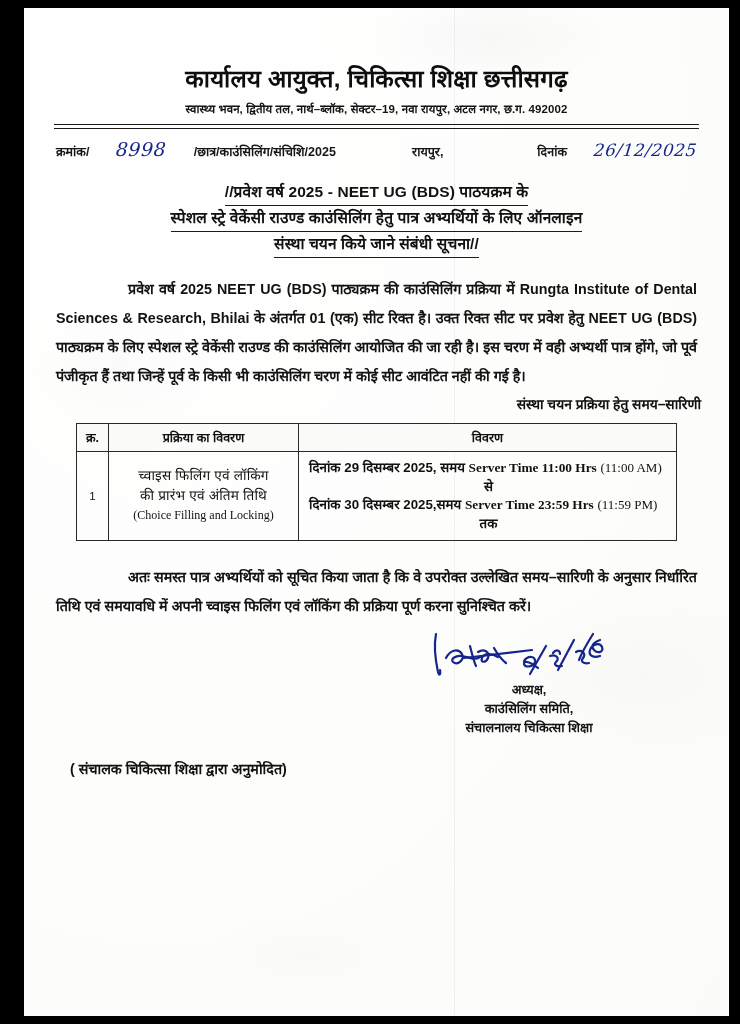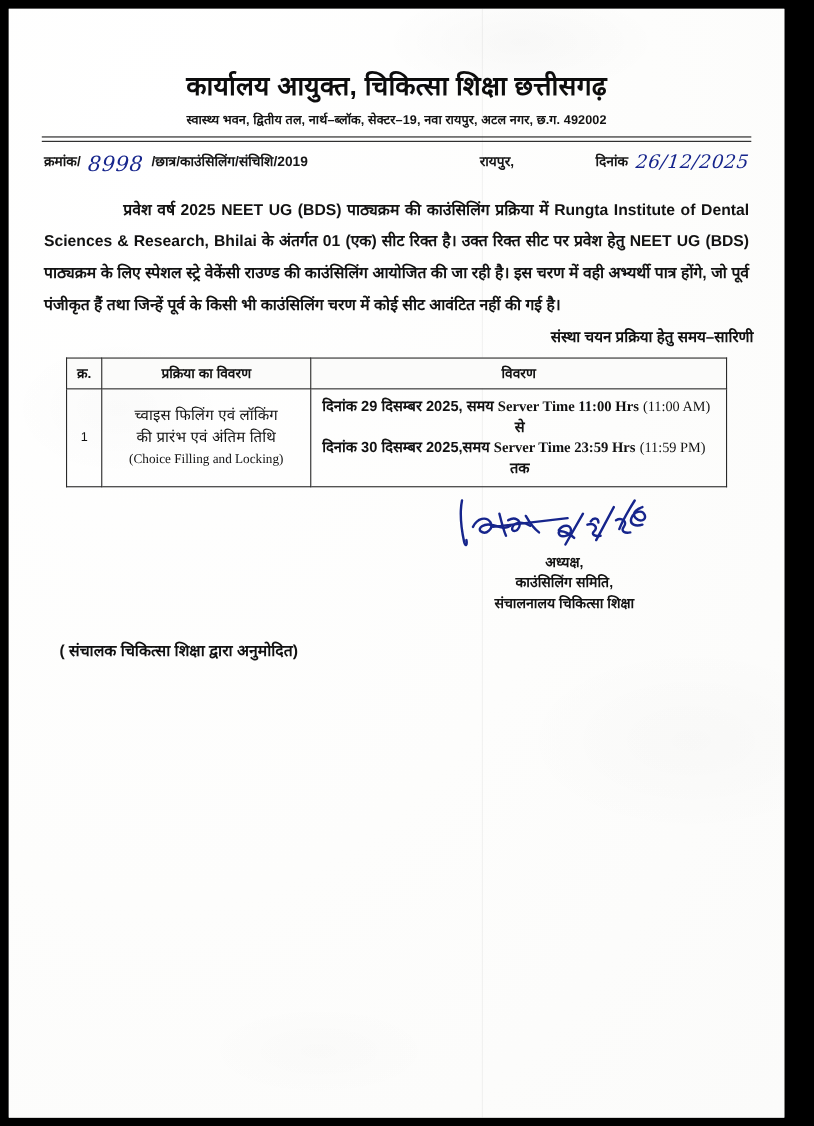--- a/index.html
+++ b/index.html
@@ -10,21 +10,21 @@
   body {
     width: 740px;
     height: 1024px;
     overflow: hidden;
     font-family: "Liberation Sans", "DejaVu Sans", sans-serif;
   }
 
   
   #scan-page {
     position: absolute;
-    left: 8px;
+    left: 24px;
     top: 8px;
     width: 705px;
     height: 1008px;
     background: #fefefe;
     background-image:
       radial-gradient(ellipse at 20% 12%, #ffffff 0%, #fdfdfc 55%, #fbfbfa 100%);
     box-sizing: border-box;
     overflow: hidden;
   }
   
@@ -76,26 +76,27 @@
   #masthead-rule {
     margin: 8px 2px 0 2px;
     border-top: 1.6px solid #1a1a1a;
     border-bottom: 1.2px solid #1a1a1a;
     height: 2.5px;
   }
 
   
   #ref-line {
     display: flex;
-    align-items: flex-start;
+    align-items: flex-end;
     margin-top: 9px;
     font-size: 12.5px;
     font-weight: 700;
     color: #161616;
     padding: 0 4px;
+    gap: 20px;
   }
   .hw {
     font-family: "DejaVu Serif", serif;
     color: #16258c;
     font-weight: 400;
     font-style: italic;
     letter-spacing: .5px;
   }
   #ref-number { font-size: 19px; padding: 0 7px; transform: skewX(-4deg); display:inline-block;}
   #ref-rest { font-size: 12.5px; }
@@ -250,26 +251,31 @@
 
     <div id="masthead">
       <div id="org-title">कार्यालय आयुक्त, चिकित्सा शिक्षा छत्तीसगढ़</div>
       <div id="org-address">स्वास्थ्य भवन, द्वितीय तल, नार्थ–ब्लॉक, सेक्टर–19, नवा रायपुर, अटल नगर, छ.ग. 492002</div>
       <div id="masthead-rule"></div>
     </div>
 
     <div id="ref-line">
       <span>क्रमांक/</span>
       <span id="ref-number" class="hw">8998</span>
-      <span id="ref-rest">/छात्र/काउंसिलिंग/संचिशि/2019</span>
+      <span id="ref-rest">/छात्र/काउंसिलिंग/संचिशि/2025</span>
       <span id="ref-city">रायपुर,</span>
       <span id="date-label">दिनांक</span>
       <span id="date-value" class="hw">26/12/2025</span>
     </div>
 
+    <div id="subject">
+      <div><span id="subject-line-1" class="subject-line">//प्रवेश वर्ष 2025 - NEET UG (BDS) पाठयक्रम के</span></div>
+      <div><span id="subject-line-2" class="subject-line">स्पेशल स्ट्रे वेकेंसी राउण्ड काउंसिलिंग हेतु पात्र अभ्यर्थियों के लिए ऑनलाइन</span></div>
+      <div><span id="subject-line-3" class="subject-line">संस्था चयन किये जाने संबंधी सूचना//</span></div>
+    </div>
 
     <div id="para-1" class="body-para indent">प्रवेश वर्ष 2025 NEET UG (BDS) पाठ्यक्रम की काउंसिलिंग प्रक्रिया में Rungta Institute of Dental Sciences &amp; Research, Bhilai के अंतर्गत 01 (एक) सीट रिक्त है। उक्त रिक्त सीट पर प्रवेश हेतु NEET UG (BDS) पाठ्यक्रम के लिए स्पेशल स्ट्रे वेकेंसी राउण्ड की काउंसिलिंग आयोजित की जा रही है। इस चरण में वही अभ्यर्थी पात्र होंगे, जो पूर्व पंजीकृत हैं तथा जिन्हें पूर्व के किसी भी काउंसिलिंग चरण में कोई सीट आवंटित नहीं की गई है।</div>
 
     <div id="table-caption">संस्था चयन प्रक्रिया हेतु समय–सारिणी</div>
 
     <table id="schedule-table">
       <colgroup>
         <col class="col-sn">
           <col class="col-proc">
           <col class="col-detail">
@@ -300,20 +306,21 @@
               <span>दिनांक 30 दिसम्बर 2025,समय</span>
               <span class="srv">Server Time 23:59 Hrs</span>
               <span class="ampm">(11:59 PM)</span>
             </div>
             <div class="detail-conn">तक</div>
           </td>
         </tr>
       </tbody>
     </table>
 
+    <div id="para-2" class="body-para indent">अतः समस्त पात्र अभ्यर्थियों को सूचित किया जाता है कि वे उपरोक्त उल्लेखित समय–सारिणी के अनुसार निर्धारित तिथि एवं समयावधि में अपनी च्वाइस फिलिंग एवं लॉकिंग की प्रक्रिया पूर्ण करना सुनिश्चित करें।</div>
 
     <div id="sign-block">
       <div id="signature-mark">
         <svg width="210" height="52" viewBox="0 0 210 52">
           <g fill="none" stroke="#16258c" stroke-width="2.2" stroke-linecap="round" stroke-linejoin="round">
             <path d="M12 6 C10 16, 11 30, 14 44 C15 48, 17 47, 16 42"></path>
             <path d="M22 30 C26 22, 34 20, 38 26 C41 31, 34 38, 29 34 C26 31, 32 27, 38 28 C45 29, 50 33, 56 29"></path>
             <path d="M46 18 C48 26, 50 34, 52 38"></path>
             <path d="M54 24 C60 20, 66 24, 64 30 C62 35, 56 35, 58 30 C60 25, 68 25, 74 29"></path>
             <path d="M70 20 C74 27, 78 32, 82 35"></path>

